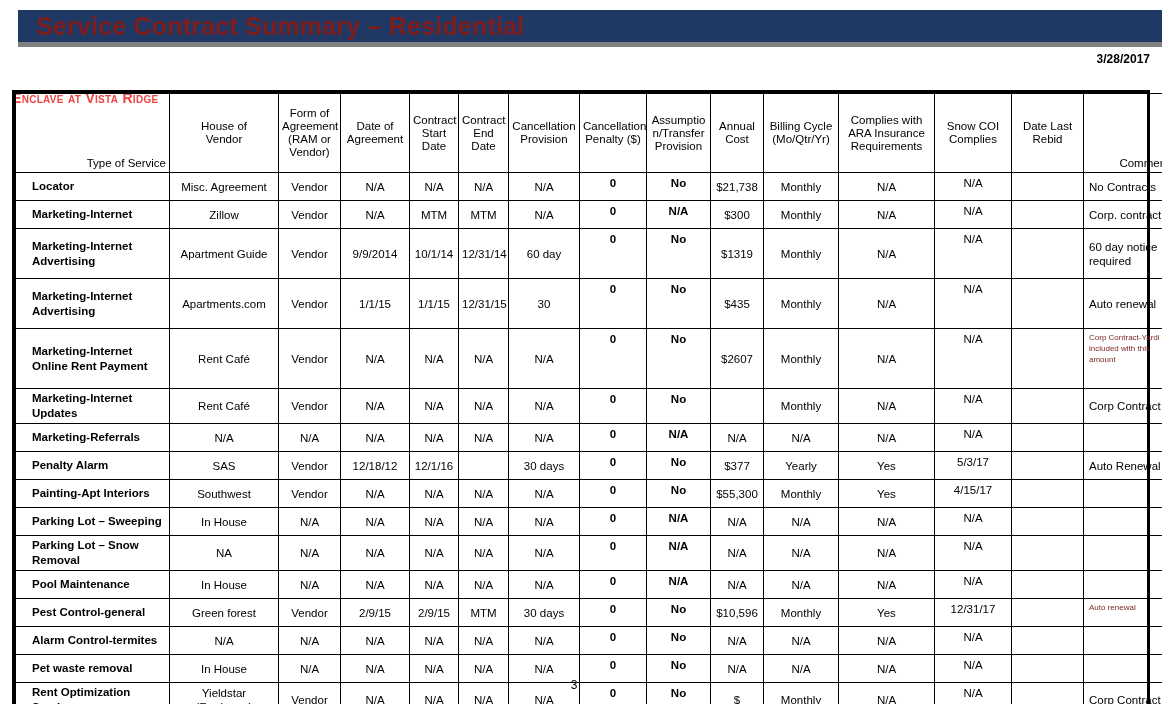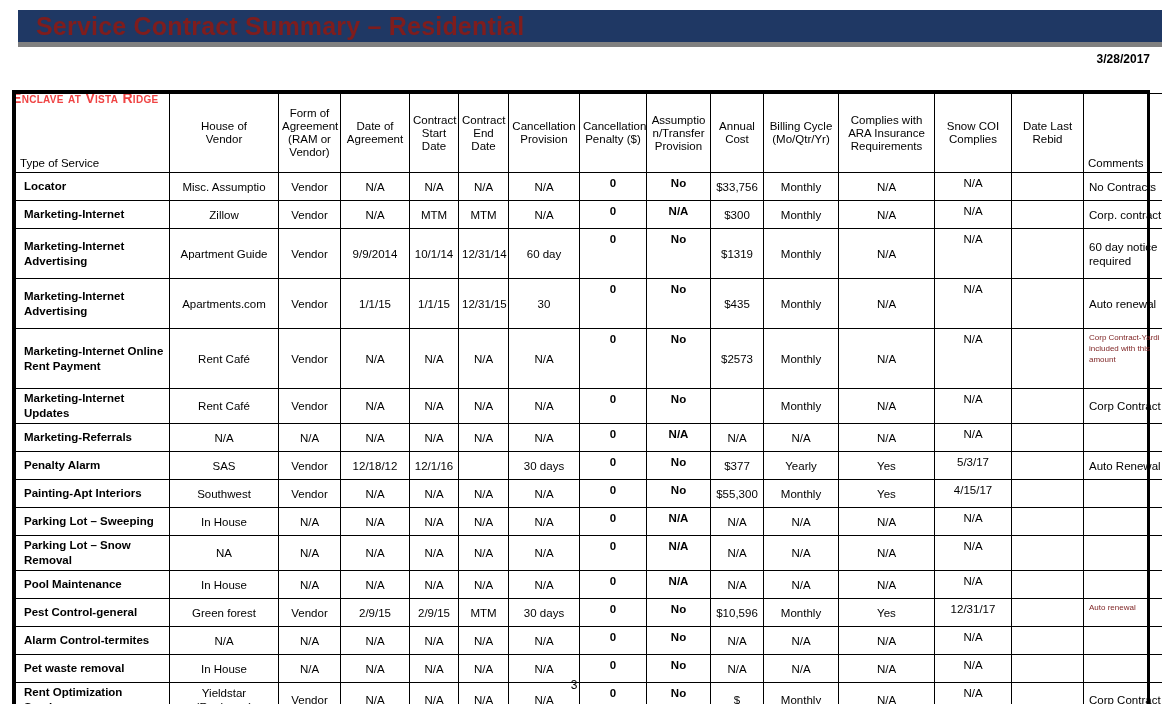--- a/index.html
+++ b/index.html
@@ -96,31 +96,31 @@
   
   thead td {
     height: 74px;
     vertical-align: bottom;
     font-weight: bold;
     font-size: 11.5px;
     line-height: 13px;
     padding-bottom: 3px;
   }
   thead td.hleft {
-    text-align: left;
+    text-align: right;
     vertical-align: bottom;
     padding-left: 4px;
   }
 
   
   tbody td { height: 22px; line-height: 14px; }
   tbody td.svc {
     text-align: left;
     font-weight: bold;
-    padding-left: 8px;
+    padding-left: 16px;
     line-height: 15px;
   }
   tbody td.top { vertical-align: top; padding-top: 3px; }
   tbody td.cmt {
     text-align: left;
     padding-left: 5px;
   }
   tbody td.cmt-red {
     text-align: left;
     padding-left: 5px;
@@ -238,29 +238,29 @@
           <span>Rebid</span>
         </td>
         <td class="hleft">
           <span>Comments</span>
         </td>
       </tr>
     </thead>
     <tbody id="table-body">
         <tr>
           <td class="svc">Locator</td>
-          <td>Misc. Assumptio</td>
-          <td>Vendor</td>
-          <td>N/A</td>
-          <td>N/A</td>
-          <td>N/A</td>
-          <td>N/A</td>
-          <td class="top bold">0</td>
-          <td class="top bold">No</td>
-          <td>$33,756</td>
+          <td>Misc. Agreement</td>
+          <td>Vendor</td>
+          <td>N/A</td>
+          <td>N/A</td>
+          <td>N/A</td>
+          <td>N/A</td>
+          <td class="top bold">0</td>
+          <td class="top bold">No</td>
+          <td>$21,738</td>
           <td>Monthly</td>
           <td>N/A</td>
           <td class="top">N/A</td>
           <td></td>
           <td class="cmt">No Contracts</td>
         </tr>
         <tr>
           <td class="svc">Marketing-Internet</td>
           <td>Zillow</td>
           <td>Vendor</td>
@@ -314,21 +314,21 @@
         <tr>
           <td class="svc tall3">Marketing-Internet Online Rent Payment</td>
           <td class="tall3">Rent Café</td>
           <td class="tall3">Vendor</td>
           <td class="tall3">N/A</td>
           <td class="tall3">N/A</td>
           <td class="tall3">N/A</td>
           <td class="tall3">N/A</td>
           <td class="top bold tall3">0</td>
           <td class="top bold tall3">No</td>
-          <td class="tall3">$2573</td>
+          <td class="tall3">$2607</td>
           <td class="tall3">Monthly</td>
           <td class="tall3">N/A</td>
           <td class="top tall3">N/A</td>
           <td class="tall3"></td>
           <td class="cmt-red tall3" style="color: rgb(123, 31, 31);">Corp Contract-Yardi is included with this amount</td>
         </tr>
         <tr>
           <td class="svc">Marketing-Internet Updates</td>
           <td>Rent Café</td>
           <td>Vendor</td>

